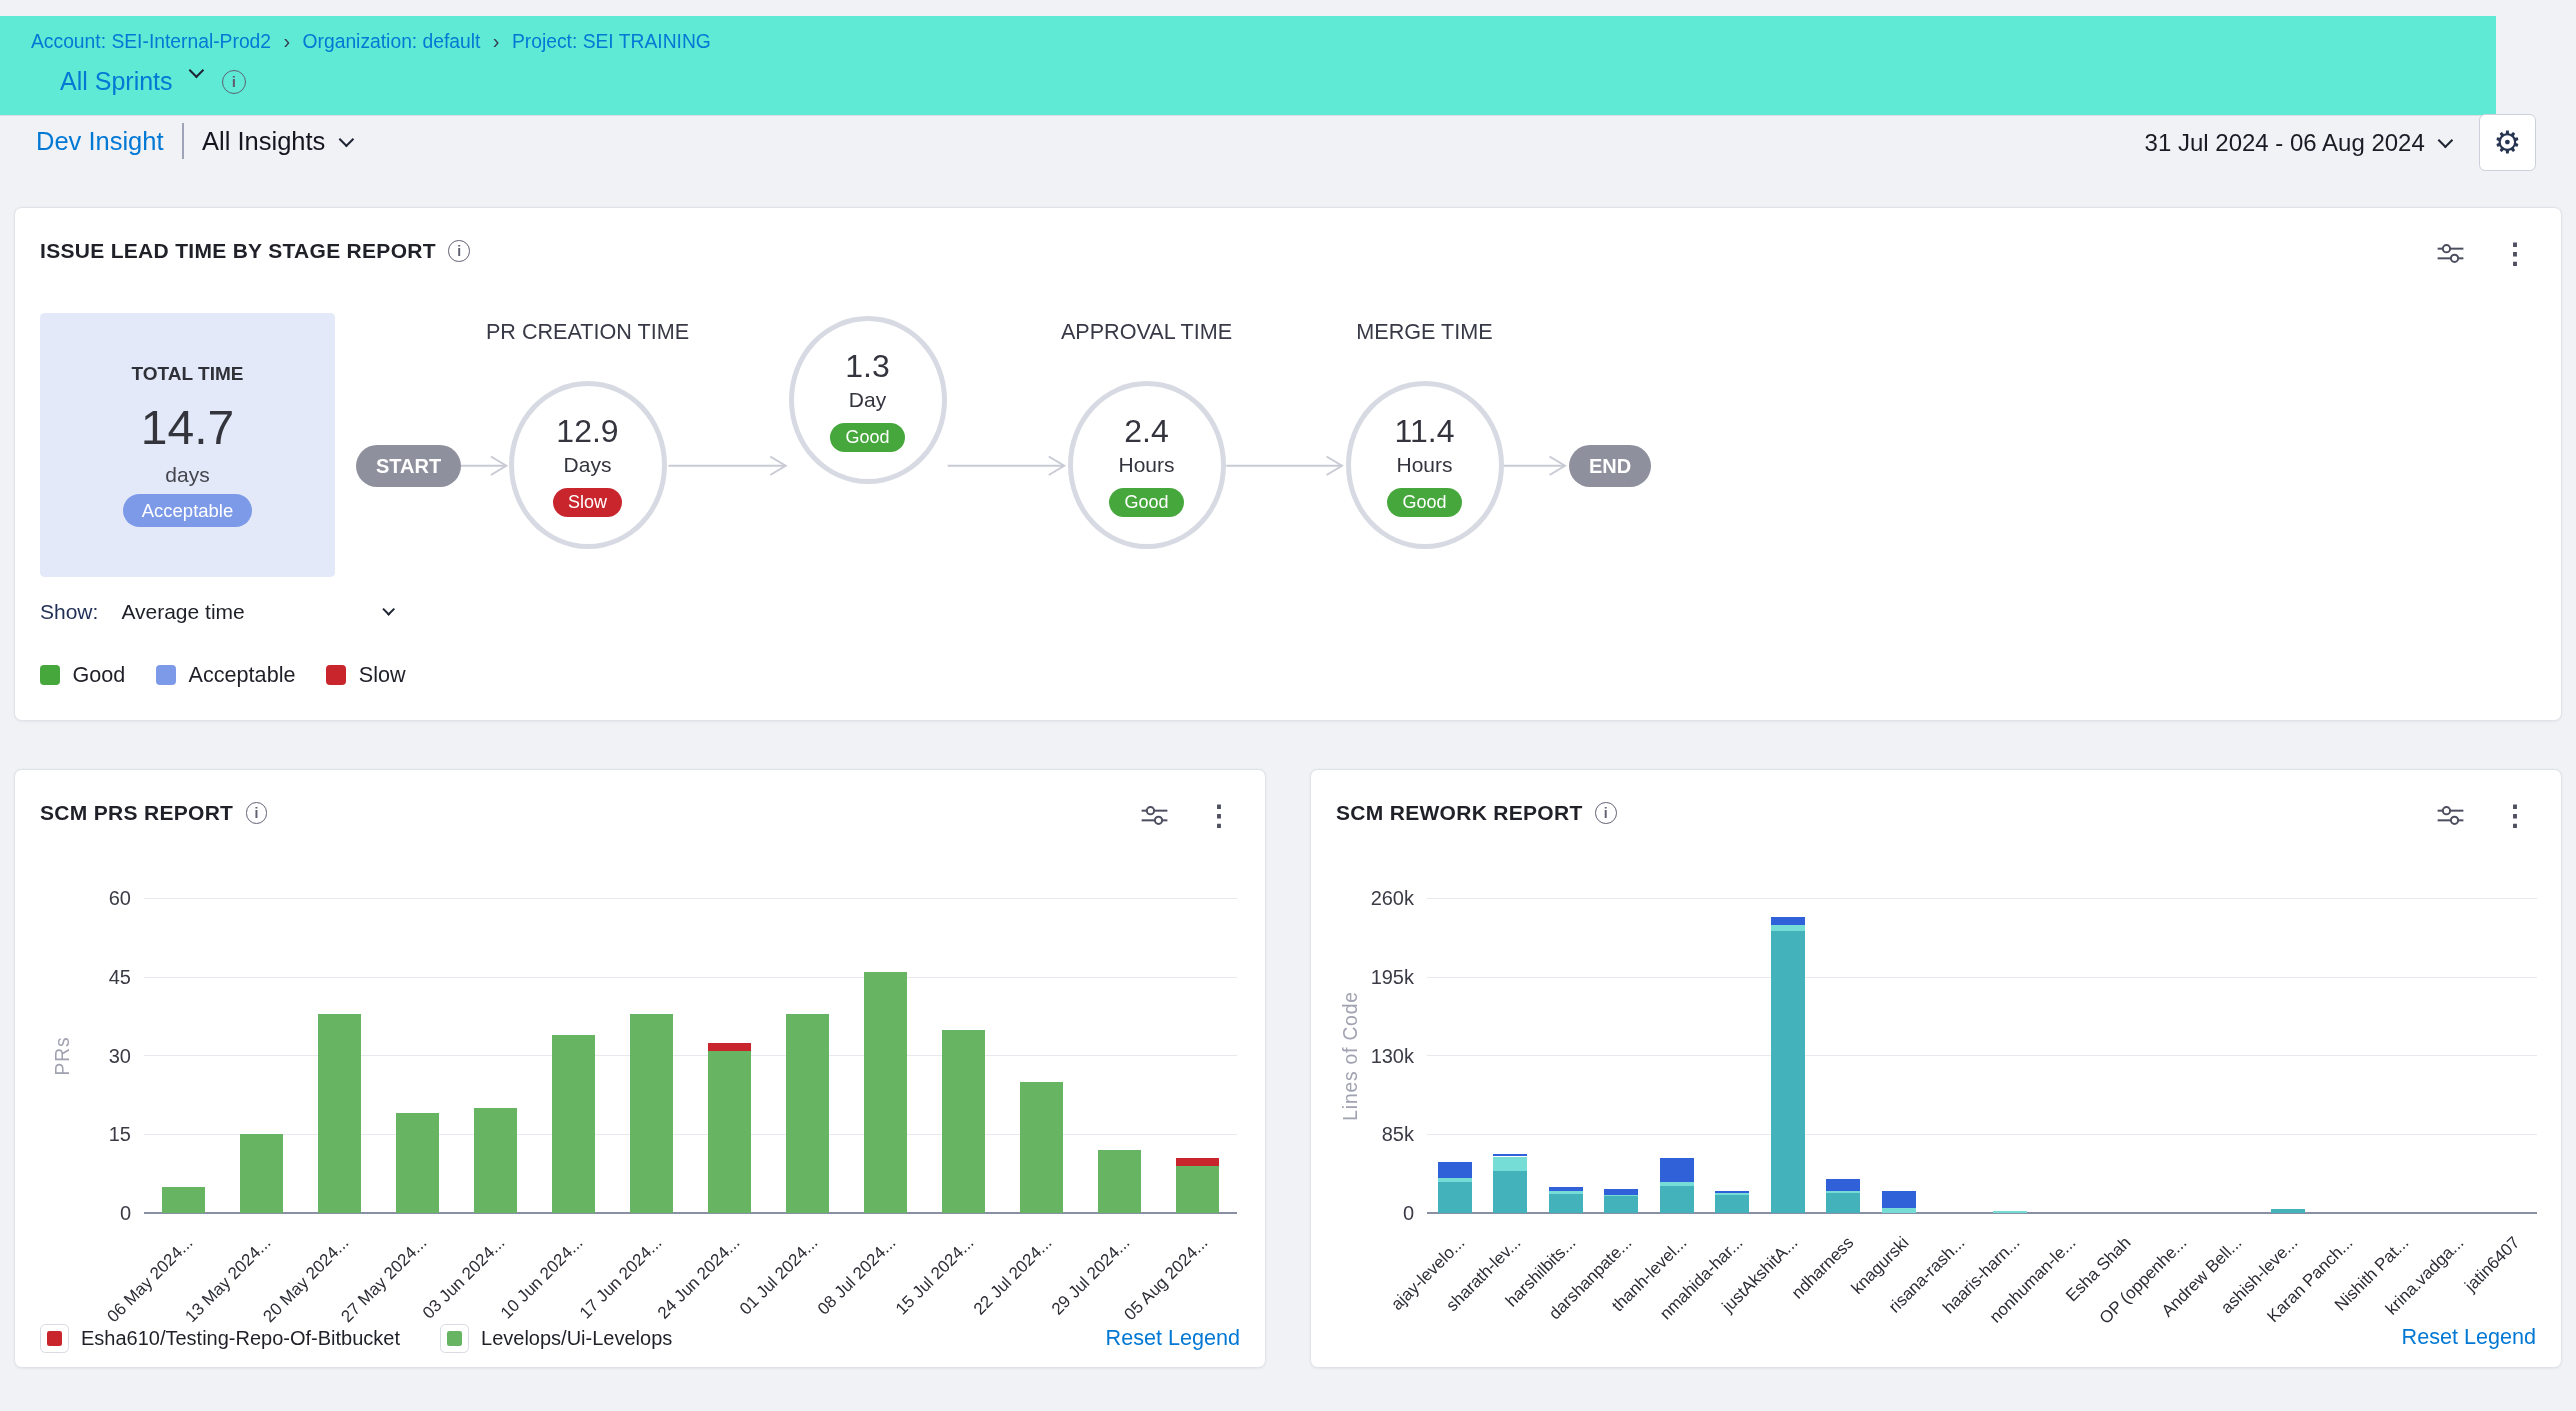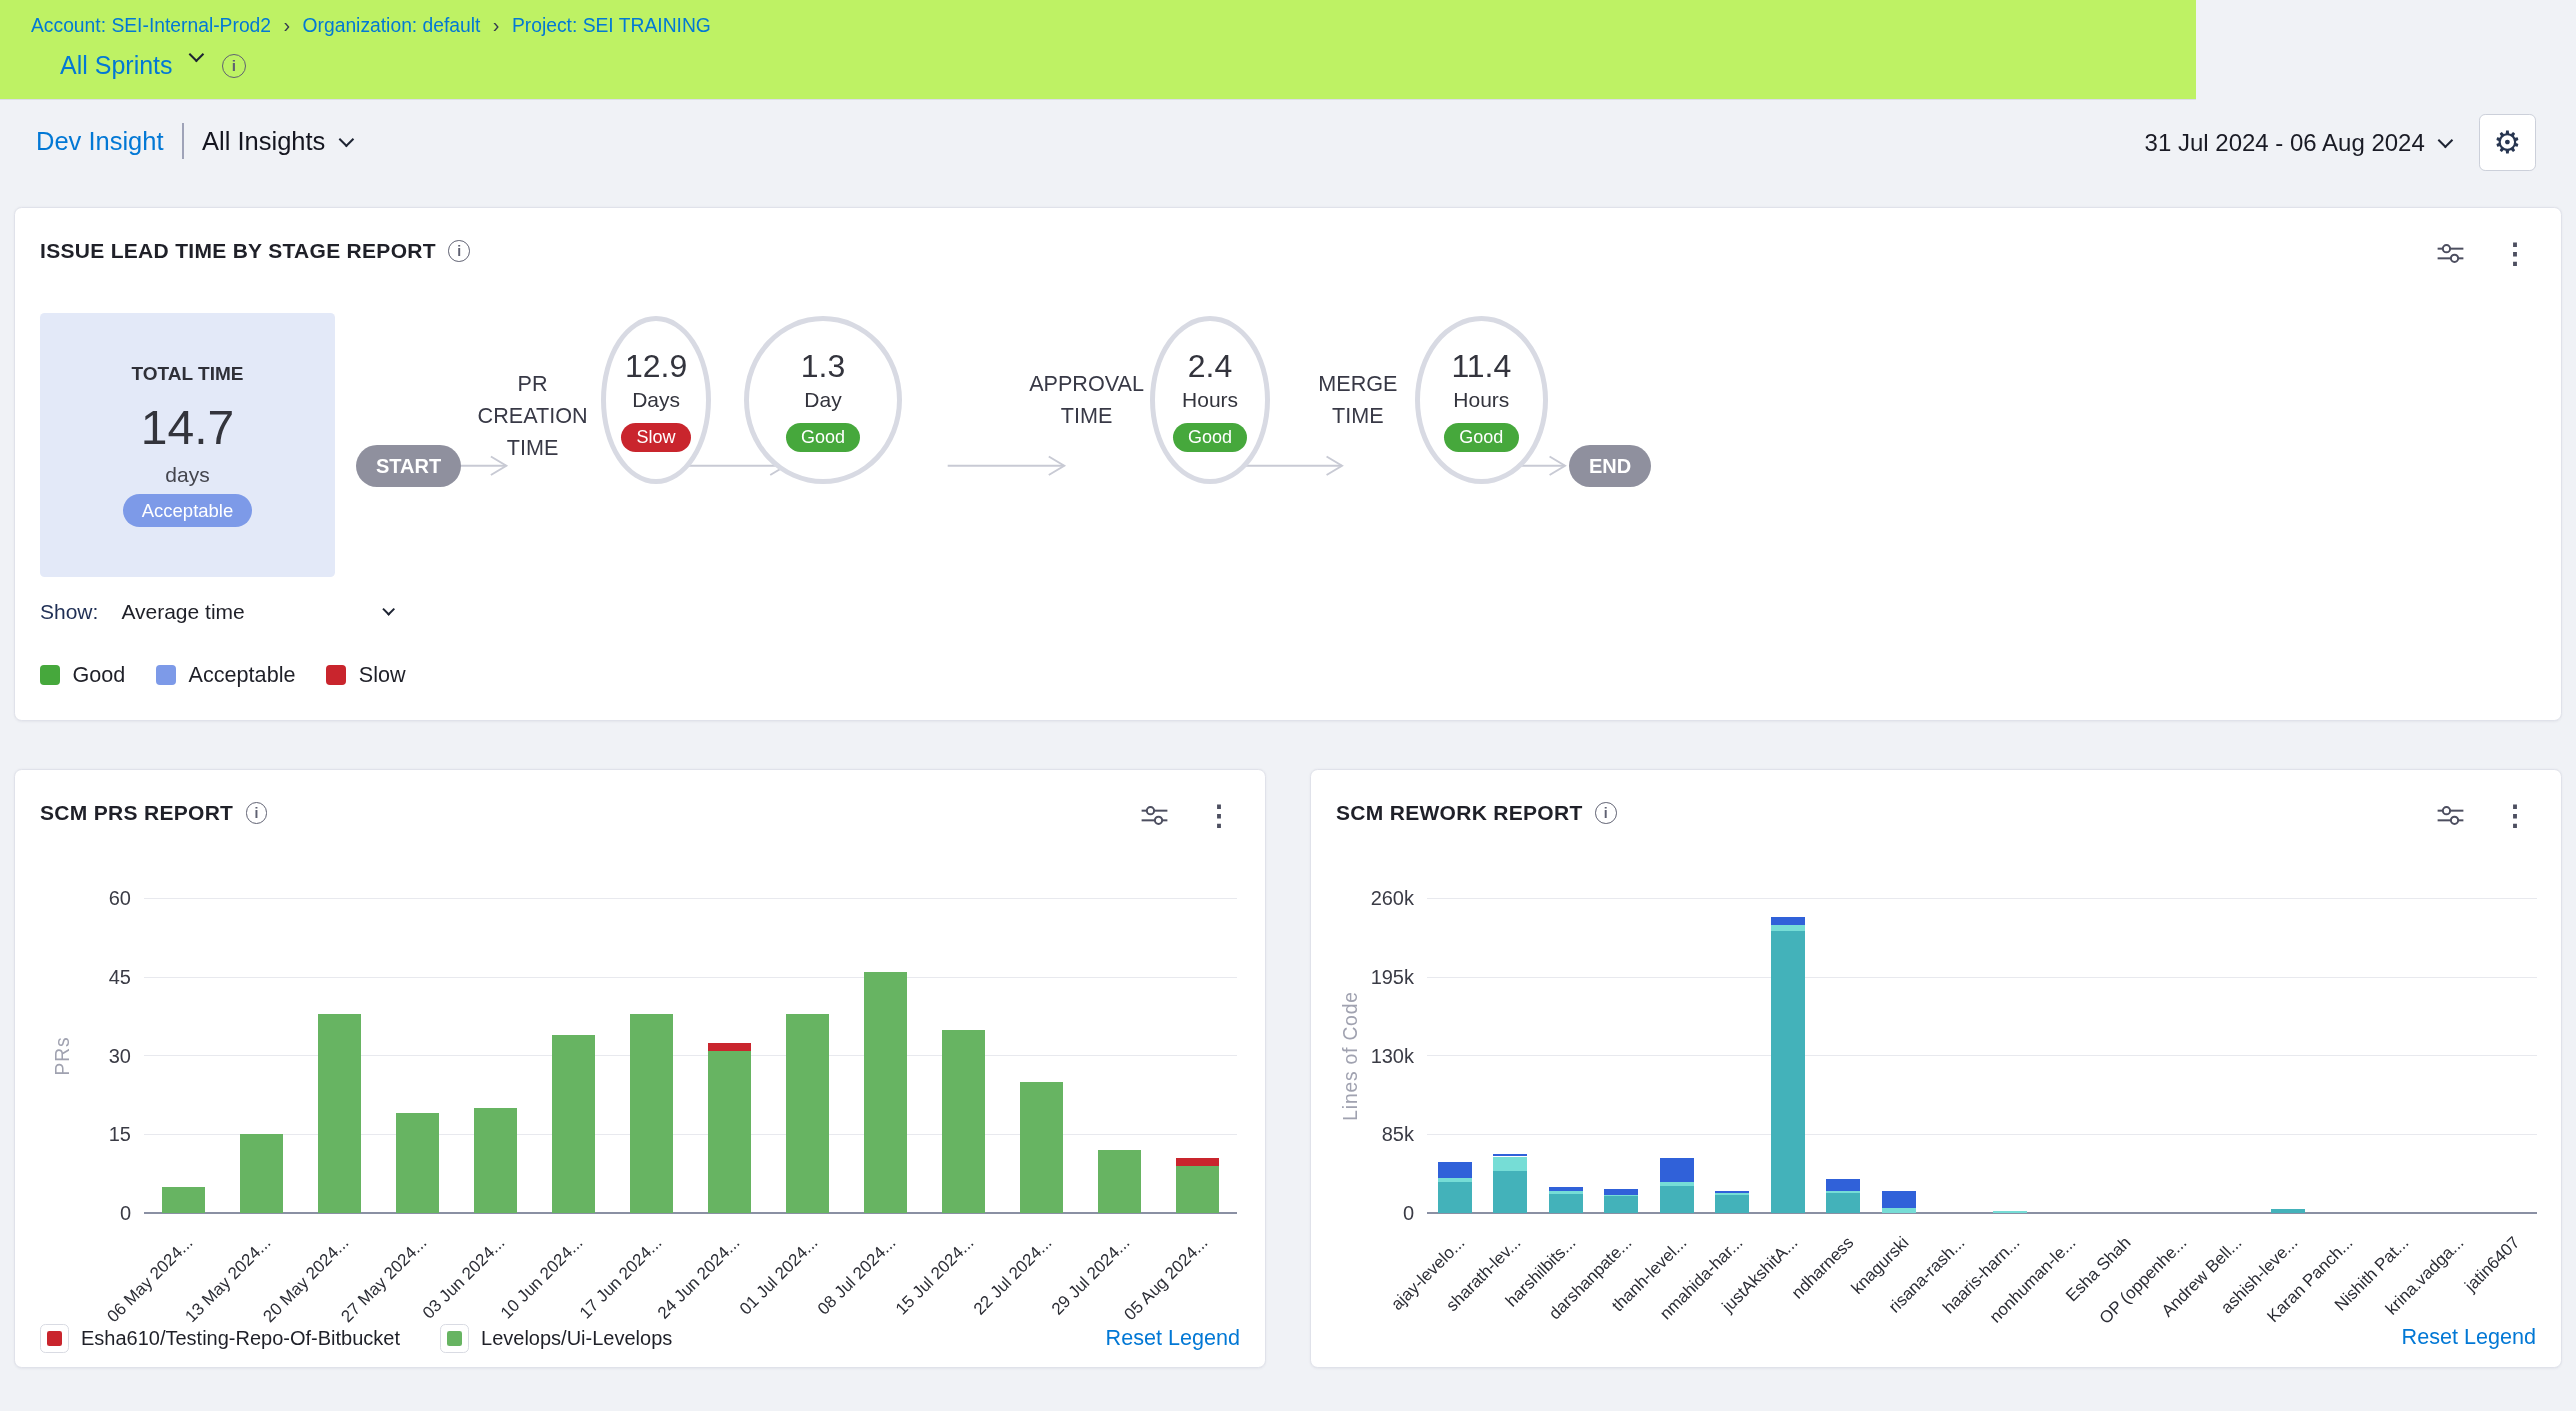--- a/index.html
+++ b/index.html
@@ -1,21 +1,21 @@
 <!DOCTYPE html>
 <html style="font-size:12.4px"><head>
 <meta charset="utf-8">
 <style>
   * { margin:0; padding:0; box-sizing:border-box; }
   html,body { background:#f0f2f6; }
   body { width:2576px; height:1412px; position:relative; overflow:hidden;
          font-family:"Liberation Sans", sans-serif; color:#1f2028; }
 
   
-  .topbar { position:absolute; left:0; top:0; width:2196px; height:100px; background:#bef264; border-bottom:0.8px solid #dcdee6; }
+  .topbar { position:absolute; left:0; top:16px; width:2496px; height:100px; background:#5eead4; border-bottom:0.8px solid #dcdee6; }
   .breadcrumb { position:absolute; left:31px; top:14px; font-size:19.3px; display:flex; align-items:center; gap:12.4px; }
   .breadcrumb a { color:#0278d5; text-decoration:none; cursor:pointer; }
   .bc-sep { color:#343a4e; font-size:20px; }
   .sprint-row { position:absolute; left:60px; top:51px; display:flex; align-items:center; gap:20px; }
   .sprint-select { display:flex; gap:18.5px; cursor:pointer; }
   .sprint-select .val { color:#0278d5; font-size:25px; font-weight:500; }
   .chev { display:inline-block; width:10.8px; height:10.8px; border-right:2.3px solid #1e2433; border-bottom:2.3px solid #1e2433; transform:rotate(45deg) translate(-1.5px,-1.5px); }
   .info { display:inline-flex; width:24px; height:24px; border:1.9px solid #5f6172; border-radius:50%; color:#5f6172;
           font-size:15.4px; font-weight:700; align-items:center; justify-content:center; font-style:normal; }
 
@@ -49,21 +49,21 @@
                 display:flex; flex-direction:column; align-items:center; justify-content:center; gap:7.7px; }
   .total-label { font-size:19px; font-weight:700; color:#2f3038; }
   .total-value { font-size:48px; font-weight:500; color:#33343c; margin-top:7.7px; }
   .total-unit  { font-size:21px; color:#44454e; }
   .badge { color:#fff; font-size:18.5px; border-radius:18.5px; padding:5.4px 18.5px; display:inline-block; }
   .flow-svg { position:absolute; left:0; top:0; pointer-events:none; }
   .pill { position:absolute; top:237px; height:42px; background:#8f909e; color:#fff; font-size:20px; font-weight:700;
           border-radius:21px; display:flex; align-items:center; justify-content:center; padding:0 20px; }
   .pill-start { left:341px; }
   .pill-end   { left:1554px; }
-  .stage { position:absolute; top:108px; width:247px; display:flex; flex-direction:row; align-items:center; }
+  .stage { position:absolute; top:108px; width:247px; display:flex; flex-direction:column; align-items:center; }
   .stage-label { font-size:21.6px; color:#383946; text-align:center; height:65px; line-height:32px; }
   .stage-circle { width:158px; height:168px; border:5.4px solid #d8dae3; border-radius:50%; background:#fff;
                   display:flex; flex-direction:column; align-items:center; justify-content:center; gap:3.1px; }
   .stage-value { font-size:32px; font-weight:500; color:#33343d; }
   .stage-unit  { font-size:21px; color:#33343d; }
   .stage-circle .badge { font-size:18px; padding:3.9px 15.4px; margin-top:7.7px; }
   .show-row { position:absolute; left:25px; top:392px; display:flex; align-items:center; font-size:21px; }
   .show-label { color:#1f2f55; }
   .show-value { color:#1f2028; margin-left:23px; }
   .show-row .chev { margin-left:139px; width:9.3px; height:9.3px; }

